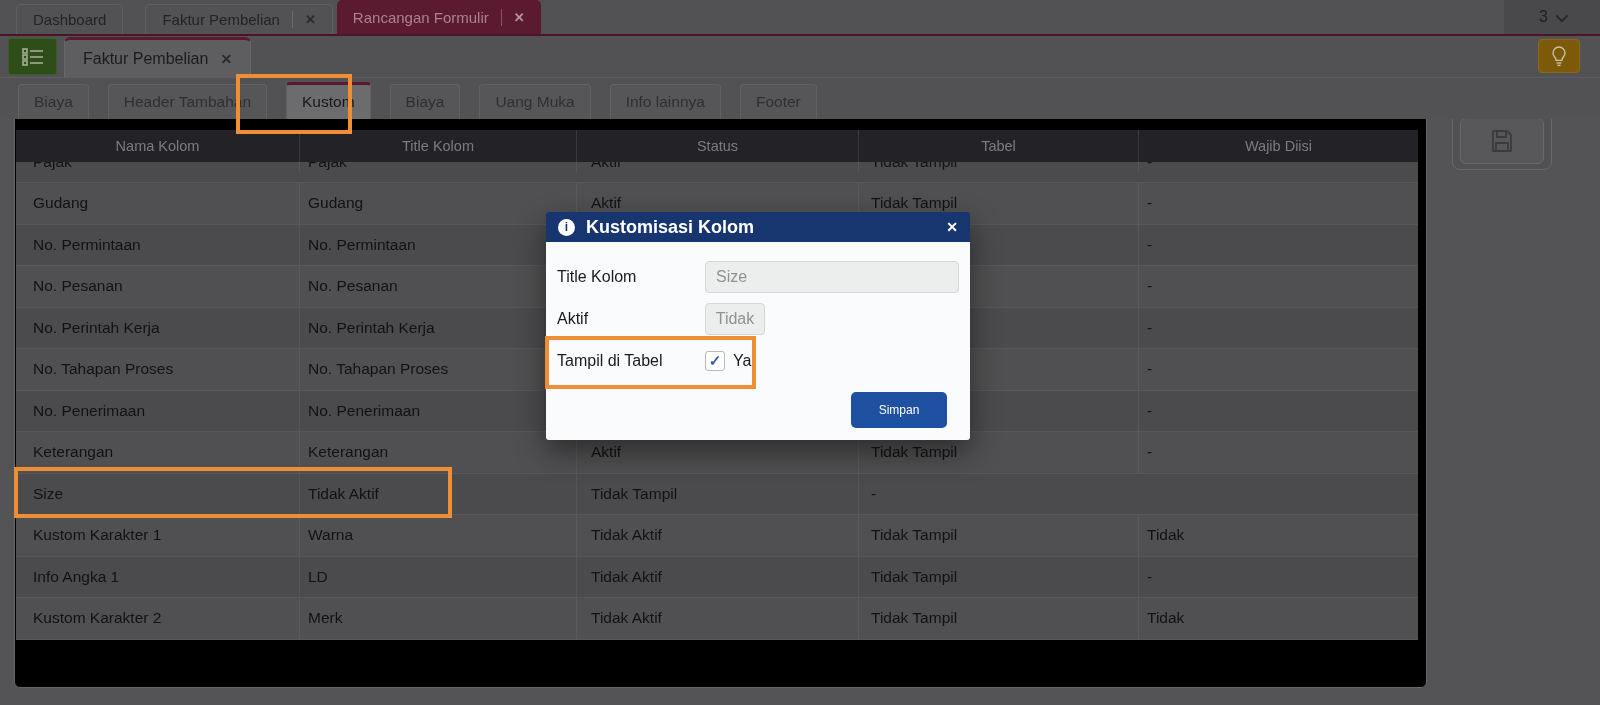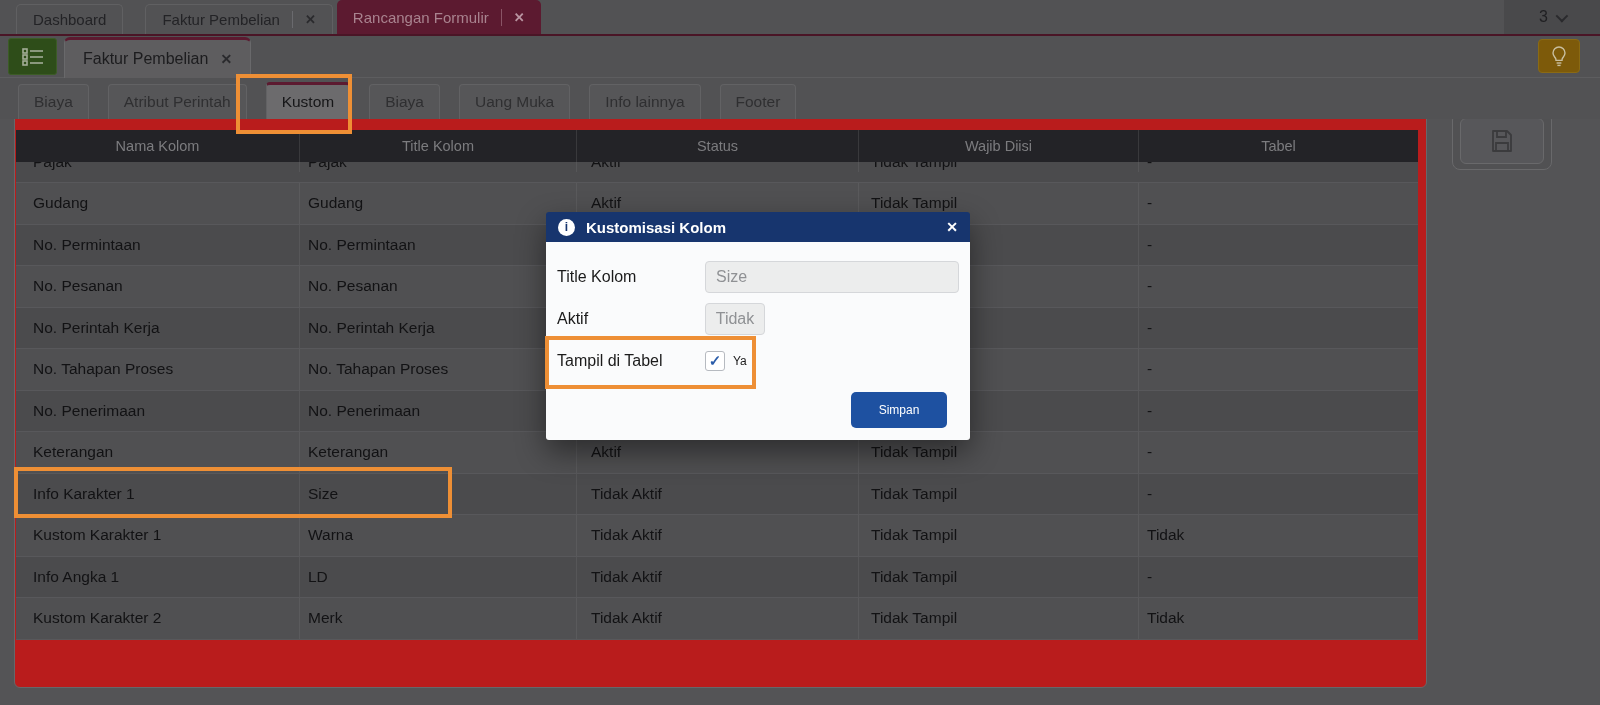--- a/index.html
+++ b/index.html
@@ -36,21 +36,21 @@
 
   
   .subtabs{position:relative;height:41px;background:#525254;display:flex;align-items:flex-end;
         padding-left:18px;gap:19px;z-index:3;}
   .stab{height:35px;display:flex;align-items:center;padding:0 15px;background:#565658;
         border:1px solid #626264;border-bottom:none;border-radius:4px 4px 0 0;
         color:#2f2f31;font-size:15.5px;cursor:default;}
   .stab.active{height:37px;background:#6c6b6d;border-top:3px solid #5c1a30;color:#161618;}
 
   
-  .panel{position:absolute;left:14px;top:117px;width:1413px;height:571px;background:#b91c1c;
+  .panel{position:absolute;left:14px;top:117px;width:1413px;height:571px;background:#000000;
         border:1px solid #67676a;border-radius:0 0 6px 6px;z-index:1;}
   .thead{position:absolute;left:1px;top:12px;width:1402px;height:32px;background:#232327;
         display:grid;grid-template-columns:284px 277px 282px 280px 279px;z-index:2;}
   .thcell{display:flex;align-items:center;justify-content:center;color:#7c7c7f;font-size:14.5px;
         border-right:1px solid #39393c;}
   .thcell:last-child{border-right:none;}
   .tbody{position:absolute;left:1px;top:44px;width:1402px;}
   .trow{display:grid;grid-template-columns:284px 277px 282px 280px 279px;height:41.5px;
         border-bottom:1px solid #58585b;background:#4b4b4d;}
   .trow.even{background:#505052;}
@@ -71,34 +71,34 @@
   .save-btn{width:84px;height:46px;background:#57575a;border:1px solid #69696b;border-radius:6px;
         display:flex;align-items:center;justify-content:center;}
 
   
   .modal{position:absolute;left:546px;top:212px;width:424px;z-index:20;
         box-shadow:0 12px 30px rgba(0,0,0,.45);border-radius:4px;}
   .modal-header{height:30px;background:#17356e;border-radius:3px 3px 0 0;display:flex;
         align-items:center;padding:0 12px;}
   .info-icon{width:17px;height:17px;border-radius:50%;background:#ffffff;color:#17356e;
         font-size:12px;font-weight:bold;line-height:17px;text-align:center;margin-right:11px;}
-  .modal-title{color:#ffffff;font-size:15px;font-weight:600;}
+  .modal-title{color:#ffffff;font-size:18px;font-weight:600;}
   .modal-close{margin-left:auto;color:#ffffff;font-size:14px;font-weight:bold;cursor:default;}
   .modal-body{background:#fafbfc;height:198px;padding:19px 11px 14px 11px;border-radius:0 0 3px 3px;}
   .frow{display:flex;align-items:center;margin-bottom:10px;}
   .flabel{width:148px;font-size:16px;color:#1b1b1b;}
   .finput{flex:1;height:32px;background:#eceded;border:1px solid #d5d7da;border-radius:4px;
         padding:0 10px;font-size:16px;color:#8f9194;outline:none;}
   .fbtn{width:60px;height:32px;background:#eceded;border:1px solid #d5d7da;border-radius:4px;
         font-size:16px;color:#8f9194;display:flex;align-items:center;justify-content:center;}
   .frow.check{margin-top:16px;margin-bottom:0;}
   .cbox{width:20px;height:20px;background:#ffffff;border:1px solid #b6bac0;border-radius:3px;
         display:flex;align-items:center;justify-content:center;color:#2b5daa;font-size:15px;
         font-weight:bold;margin-right:8px;}
-  .cbox-label{font-size:12px;color:#1b1b1b;}
+  .cbox-label{font-size:16px;color:#1b1b1b;}
   .saverow{display:flex;justify-content:flex-end;margin-top:21px;padding-right:12px;}
   .btn-primary{width:96px;height:36px;background:#1e51a1;border:none;border-radius:5px;
         color:#ffffff;font-size:12px;display:flex;align-items:center;justify-content:center;cursor:default;}
 
   
   .anno{position:absolute;border:4px solid #ee8f35;z-index:30;pointer-events:none;}
   .anno1{left:236px;top:74px;width:116px;height:60px;}
   .anno2{left:545px;top:336px;width:211px;height:53px;}
   .anno3{left:14px;top:467px;width:438px;height:51px;}
 </style>
@@ -151,35 +151,35 @@
           <path d="M10 2 a6 6 0 0 1 6 6 c0 2.4-1.4 3.6-2.4 5 c-.6.9-.6 1.6-.6 2.4 h-6 c0-.8 0-1.5-.6-2.4 C5.4 11.6 4 10.4 4 8 a6 6 0 0 1 6-6 z"></path>
           <line x1="7.6" y1="18" x2="12.4" y2="18"></line>
           <line x1="8.4" y1="20.4" x2="11.6" y2="20.4"></line>
         </g>
       </svg>
     </div>
   </div>
 
   <div class="subtabs" id="subtabs">
       <div class="stab">Biaya</div>
-      <div class="stab">Atribut Perintah</div>
+      <div class="stab">Header Tambahan</div>
       <div class="stab active">Kustom</div>
       <div class="stab">Biaya</div>
       <div class="stab">Uang Muka</div>
       <div class="stab">Info lainnya</div>
       <div class="stab">Footer</div>
     </div>
 
   <div class="panel">
     <div class="thead" id="thead">
         <div class="thcell">Nama Kolom</div>
         <div class="thcell">Title Kolom</div>
         <div class="thcell">Status</div>
+        <div class="thcell">Tabel</div>
         <div class="thcell">Wajib Diisi</div>
-        <div class="thcell">Tabel</div>
       </div>
     <div class="tbody" id="tbody">
         <div class="trow clipped">
           <div class="cell">Pajak</div>
           <div class="cell">Pajak</div>
           <div class="cell">Aktif</div>
           <div class="cell">Tidak Tampil</div>
           <div class="cell">-</div>
         </div>
         <div class="trow even">
@@ -225,21 +225,20 @@
           <div class="cell">-</div>
         </div>
         <div class="trow even">
           <div class="cell">Keterangan</div>
           <div class="cell">Keterangan</div>
           <div class="cell">Aktif</div>
           <div class="cell">Tidak Tampil</div>
           <div class="cell">-</div>
         </div>
         <div class="trow">
-          <div class="cell">Info Karakter 1</div>
           <div class="cell">Size</div>
           <div class="cell">Tidak Aktif</div>
           <div class="cell">Tidak Tampil</div>
           <div class="cell">-</div>
         </div>
         <div class="trow even">
           <div class="cell">Kustom Karakter 1</div>
           <div class="cell">Warna</div>
           <div class="cell">Tidak Aktif</div>
           <div class="cell">Tidak Tampil</div>

